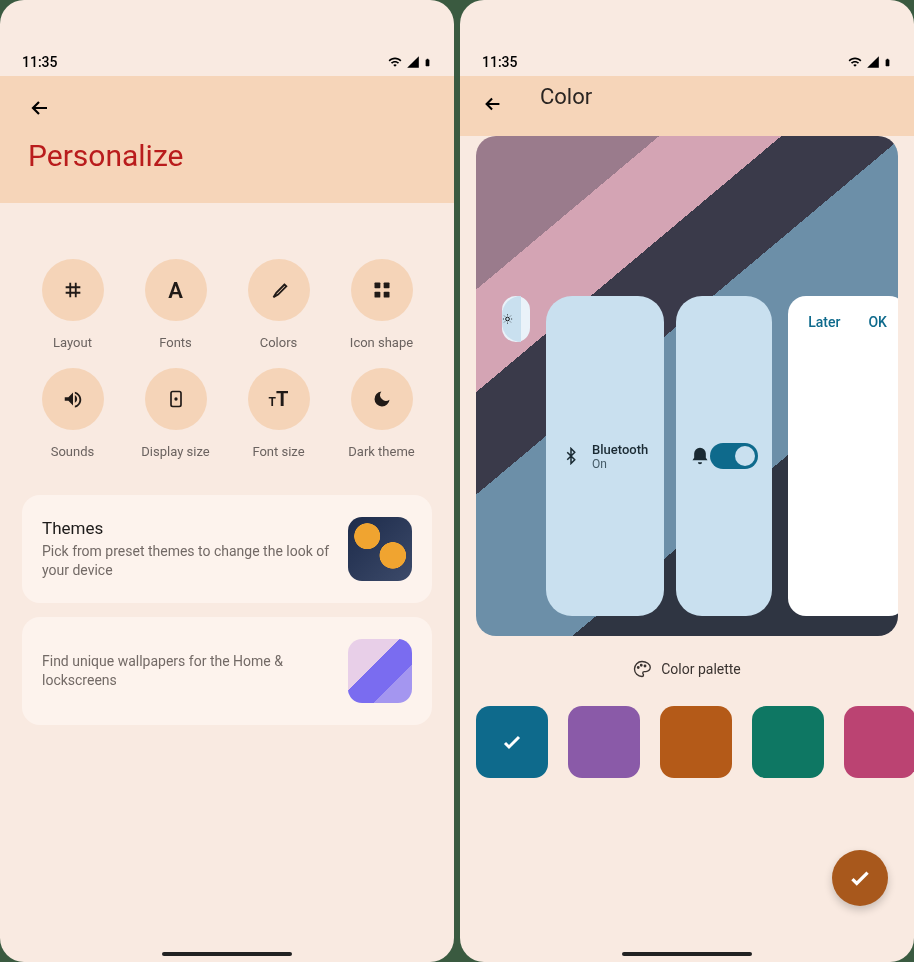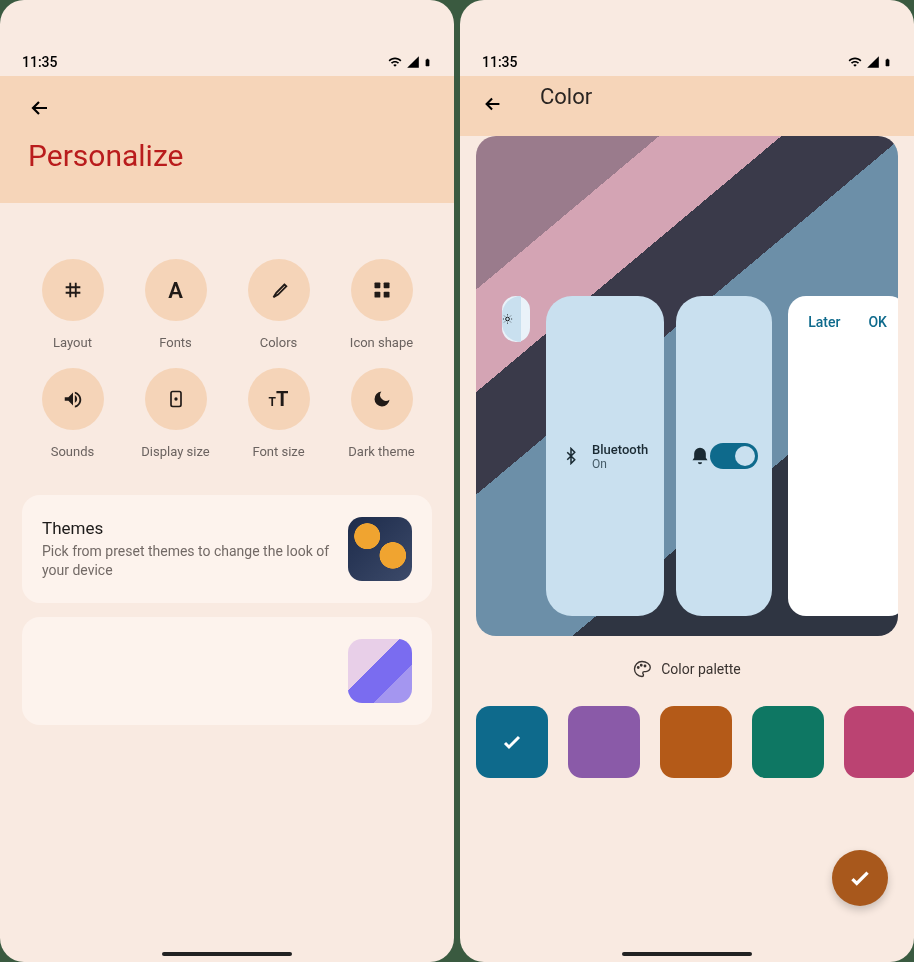--- a/index.html
+++ b/index.html
@@ -370,20 +370,21 @@
   <div class="cards">
     <div class="card">
       <div class="card-text">
         <div class="card-title">Themes</div>
         <div class="card-desc">Pick from preset themes to change the look of your device</div>
       </div>
       <div class="thumb thumb-themes"></div>
     </div>
     <div class="card">
       <div class="card-text">
+        <div class="card-desc">Find unique wallpapers for the Home &amp; lockscreens</div>
       </div>
       <div class="thumb thumb-wall"></div>
     </div>
   </div>
 
   <div class="nav-handle"></div>
 </div>
 
 <div class="phone">
   <div class="status-bar">

